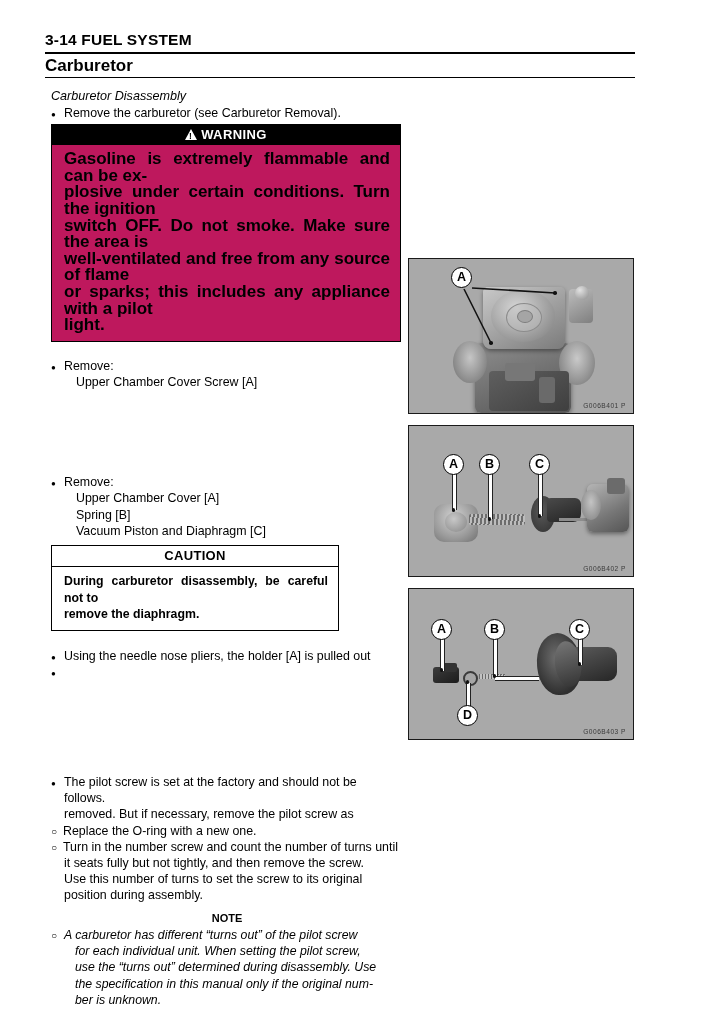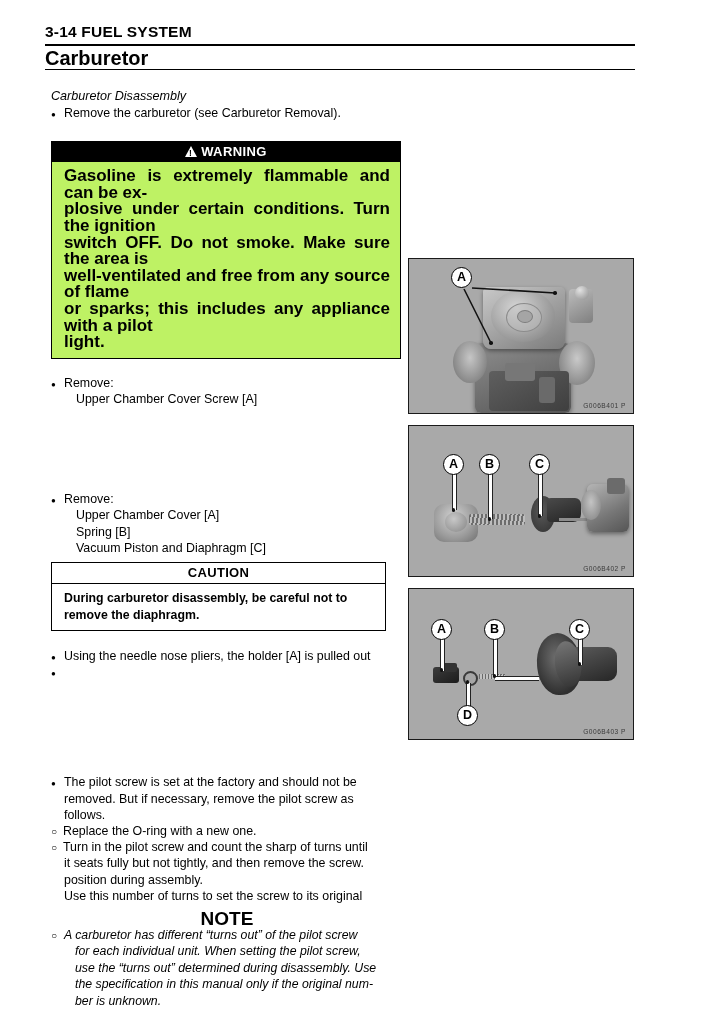--- a/index.html
+++ b/index.html
@@ -18,36 +18,36 @@
     position: relative;
     width: 718px;
     height: 1014px;
     overflow: hidden;
   }
 
   
   .page-header {
     position: absolute;
     left: 45px;
-    top: 22px;
+    top: 30px;
     width: 590px;
   }
   .page-title {
     font-size: 15.5px;
     font-weight: bold;
     letter-spacing: 0.2px;
     line-height: 19px;
     margin: 0 0 3px 0;
   }
   .rule-thick {
     border-top: 2.2px solid #000;
     width: 100%;
   }
   .section-title {
-    font-size: 20px;
+    font-size: 17px;
     font-weight: bold;
     line-height: 18px;
     margin: 3px 0 2px 0;
   }
   .rule-thin {
     border-top: 1.1px solid #000;
     width: 100%;
   }
 
   
@@ -84,23 +84,23 @@
     font-size: 12.4px;
     line-height: 16.2px;
     padding-left: 25px;
     margin: 0;
   }
 
   
   .warning-box {
     width: 350px;
     border: 1.3px solid #000;
-    margin-top: 20px;
+    margin-top: 3px;
     box-sizing: border-box;
-    background: #bef264;
+    background: #be185d;
   }
   .warning-head {
     background: #000;
     color: #fff;
     text-align: center;
     font-size: 13px;
     font-weight: bold;
     letter-spacing: 0.4px;
     padding: 2px 0 3px 0;
     line-height: 15px;
@@ -131,21 +131,21 @@
     padding: 6px 10px 7px 12px;
     font-size: 17px;
     font-weight: bold;
     line-height: 16.6px;
     text-align: justify;
   }
   .warning-body span { display: block; }
 
   
   .caution-box {
-    width: 335px;
+    width: 288px;
     border: 1.3px solid #000;
     margin-top: 6px;
     box-sizing: border-box;
     background: #fff;
   }
   .caution-head {
     text-align: center;
     font-size: 13px;
     font-weight: bold;
     letter-spacing: 0.3px;
@@ -158,21 +158,21 @@
     font-size: 12.3px;
     font-weight: bold;
     line-height: 16.6px;
     text-align: justify;
   }
   .caution-body span { display: block; }
 
   
   .note-head {
     text-align: center;
-    font-size: 19px;
+    font-size: 11px;
     font-weight: bold;
     line-height: 17px;
     margin-top: 6px;
   }
   .note-body {
     position: relative;
     font-size: 12.3px;
     font-style: italic;
     line-height: 16.4px;
     padding-left: 13px;
@@ -319,35 +319,35 @@
       <div class="bullet-line">
         <span class="bullet-mark dot"></span>
       </div>
     </div>
 
     <div style="margin-top:110px;">
       <div class="bullet-line">
         <span class="bullet-mark dot"></span>
         <span>The pilot screw is set at the factory and should not be</span>
       </div>
+      <div class="sub-line" style="padding-left:13px;">follows.</div>
       <div class="sub-line" style="padding-left:13px;">removed.  But if necessary, remove the pilot screw as</div>
-      <div class="sub-line" style="padding-left:13px;">follows.</div>
 
       <div class="bullet-line" style="padding-left:12px;">
         <span class="bullet-mark ring"></span>
         <span>Replace the O-ring with a new one.</span>
       </div>
 
       <div class="bullet-line" style="padding-left:12px;">
         <span class="bullet-mark ring"></span>
-        <span>Turn in the pilot screw and count the sharp of turns until</span>
+        <span>Turn in the number screw and count the number of turns until</span>
       </div>
       <div class="sub-line" style="padding-left:13px;">it seats fully but not tightly, and then remove the screw.</div>
+      <div class="sub-line" style="padding-left:13px;">Use this number of turns to set the screw to its original</div>
       <div class="sub-line" style="padding-left:13px;">position during assembly.</div>
-      <div class="sub-line" style="padding-left:13px;">Use this number of turns to set the screw to its original</div>
     </div>
 
     <div>
       <div class="note-head">NOTE</div>
       <div class="note-body">
         <span class="bullet-mark ring"></span>
         <span class="txt" style="text-indent:0; padding-left:0;">A carburetor has different “turns out” of the pilot screw</span>
         <span class="txt" style="text-indent:0; padding-left:11px;">for each individual unit.  When setting the pilot screw,</span>
         <span class="txt" style="text-indent:0; padding-left:11px;">use the “turns out” determined during disassembly.  Use</span>
         <span class="txt" style="text-indent:0; padding-left:11px;">the specification in this manual only if the original num-</span>

